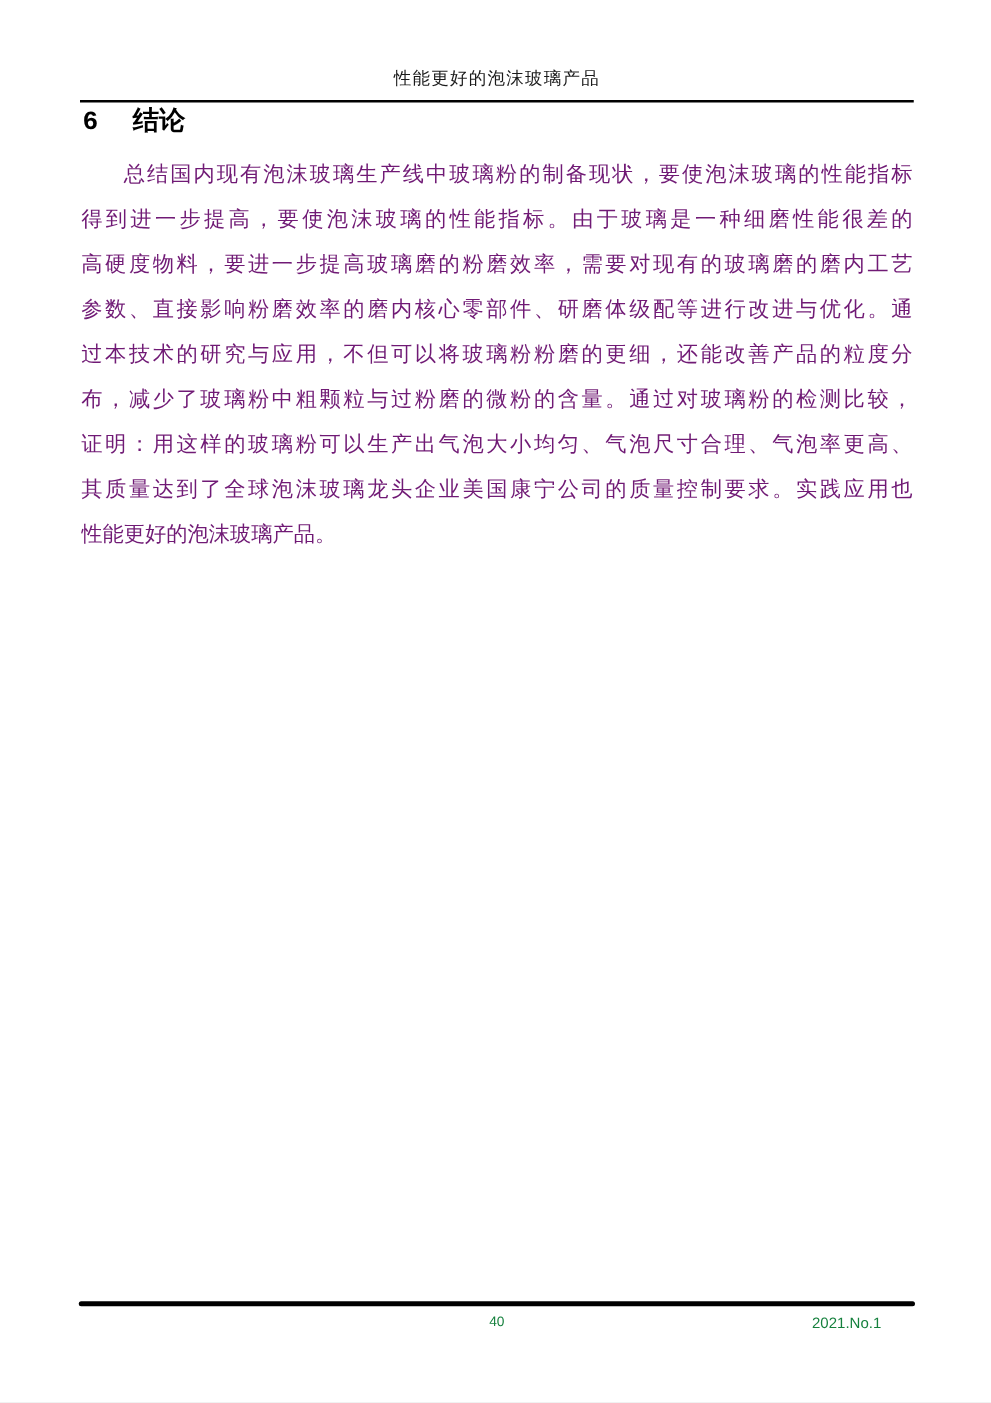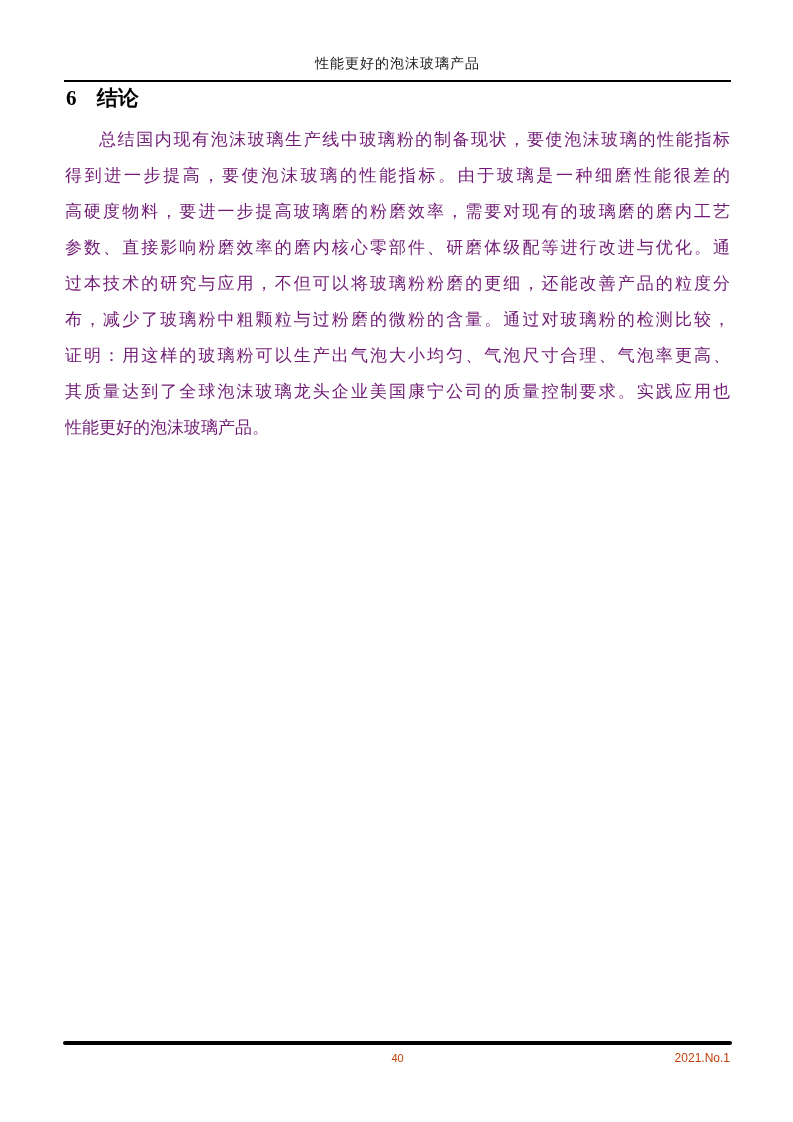--- a/index.html
+++ b/index.html
@@ -31,21 +31,21 @@
     left: 64px;
     width: 667px;
     height: 0;
     border-top: 2px solid #000000;
   }
   .section-heading {
     position: absolute;
     top: 85px;
     left: 66px;
     width: 665px;
-    font-family: Liberation Serif, serif;
+    font-family: Liberation Mono, monospace;
     font-weight: 700;
     font-size: 21px;
     line-height: 27px;
     color: #000000;
   }
   .section-heading .sec-num { display: inline-block; }
   .section-heading .sec-title { display: inline-block; margin-left: 15px; }
   .body-paragraph {
     position: absolute;
     top: 122px;
@@ -75,32 +75,32 @@
   }
   .footer-row {
     position: absolute;
     top: 1049px;
     left: 65px;
     width: 665px;
     height: 18px;
     font-family: "Liberation Sans", "DejaVu Sans", sans-serif;
     font-size: 12px;
     line-height: 18px;
-    color: #c2410c;
+    color: #15803d;
   }
   .footer-pagenum {
     position: absolute;
     left: 0;
     width: 100%;
     text-align: center;
     font-size: 11px;
   }
   .footer-issue {
     position: absolute;
-    right: 0;
+    right: 25px;
     top: 0;
     text-align: right;
     font-size: 12px;
   }
 </style>
 </head>
 <body>
 
 <div class="page">
 

